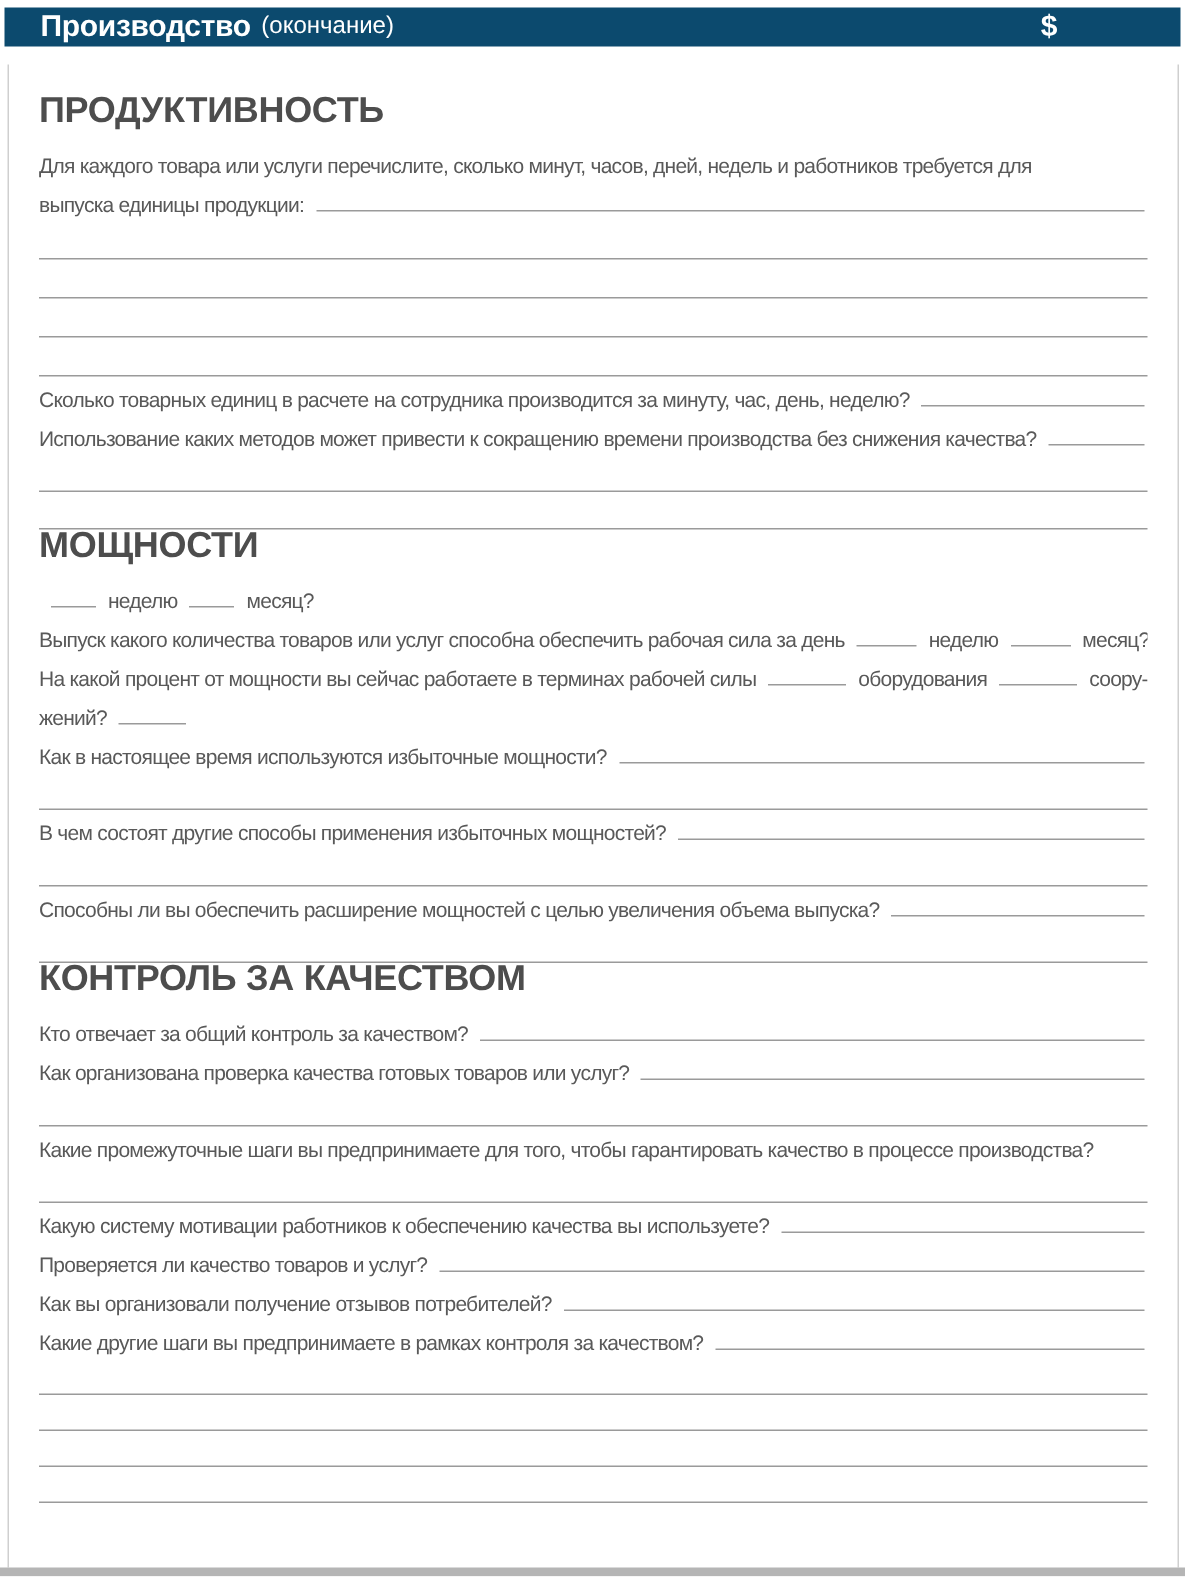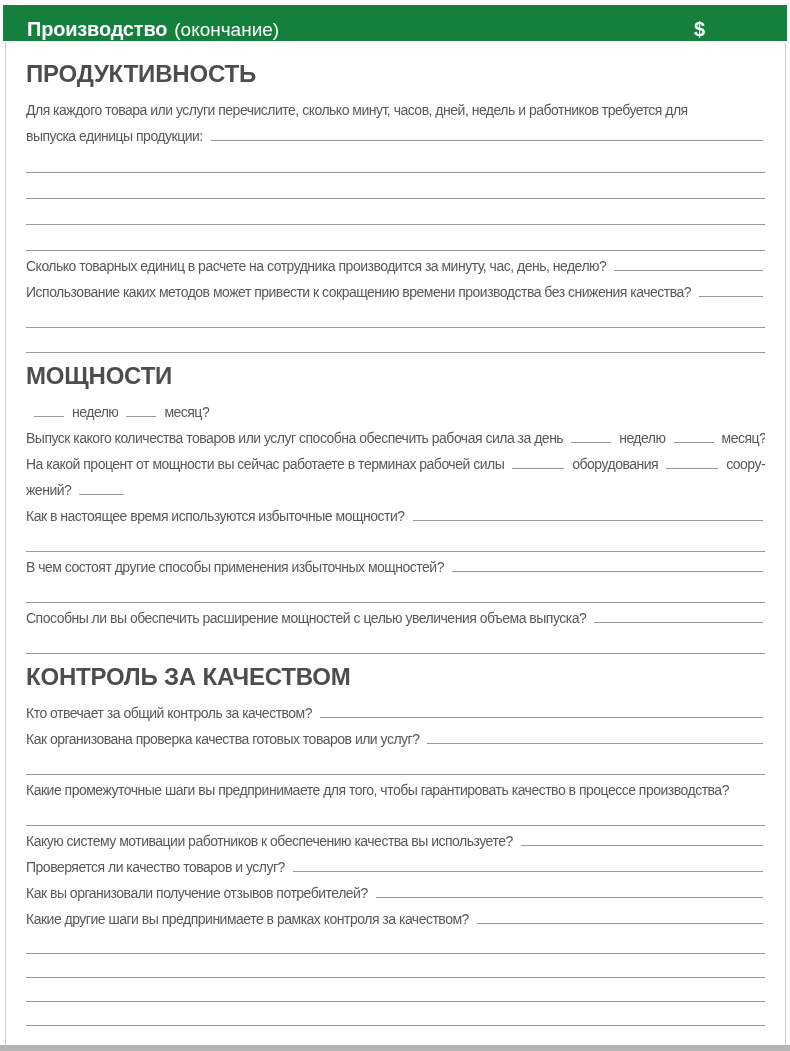--- a/index.html
+++ b/index.html
@@ -2,43 +2,43 @@
 <html><head>
 <meta charset="utf-8">
 <style>
   html,body{margin:0;padding:0;background:#ffffff;}
   .page{
     position:relative;width:790px;height:1051px;background:#ffffff;
     font-family:"Liberation Sans",sans-serif;color:#595959;overflow:hidden;
   }
   
   .header-bar{
-    position:absolute;top:5px;left:3px;right:3px;height:36px;background:#15803d;
-    display:flex;align-items:flex-end;padding:0 24px;box-sizing:border-box;color:#ffffff;
+    position:absolute;top:5px;left:3px;right:3px;height:26px;background:#0c4a6e;
+    display:flex;align-items:center;padding:0 24px;box-sizing:border-box;color:#ffffff;
   }
   .header-title{font-size:20px;font-weight:bold;letter-spacing:-0.2px;white-space:nowrap;}
-  .header-subtitle{font-size:19px;font-weight:normal;margin-left:7px;white-space:nowrap;}
+  .header-subtitle{font-size:16px;font-weight:normal;margin-left:7px;white-space:nowrap;}
   .header-icon{margin-left:auto;margin-right:58px;font-size:20px;font-weight:bold;}
   
   .frame{
     position:absolute;top:43px;left:5px;right:4px;bottom:6px;
     border-left:1px solid #cfcfcf;border-right:1px solid #cfcfcf;
   }
   .bottom-band{position:absolute;left:0;right:0;bottom:0;height:6px;background:#b5b5b5;}
   
   .content{
     position:absolute;top:43px;left:6px;right:5px;bottom:12px;
     padding:20px 20px 0 20px;box-sizing:border-box;
     font-size:14px;letter-spacing:-0.5px;overflow:hidden;
   }
   .sec-heading{
     font-size:24px;font-weight:bold;color:#4d4d4d;letter-spacing:-0.2px;
     height:21px;line-height:21px;margin:0 0 11px 0;white-space:nowrap;
   }
-  .sec-heading.later{margin-top:12px;}
+  .sec-heading.later{margin-top:0;}
   .row{
     display:flex;align-items:flex-end;height:26px;overflow:hidden;white-space:nowrap;text-align:center;
   }
   .row .txt{padding-bottom:3px;flex:0 0 auto;}
   .fill{
     flex:1 1 auto;min-width:16px;border-bottom:1.5px solid #9a9a9a;margin:0 2px 6px 8px;
   }
   .blank{
     display:inline-block;flex:0 0 auto;border-bottom:1.5px solid #9a9a9a;margin:0 8px 6px 8px;
   }

